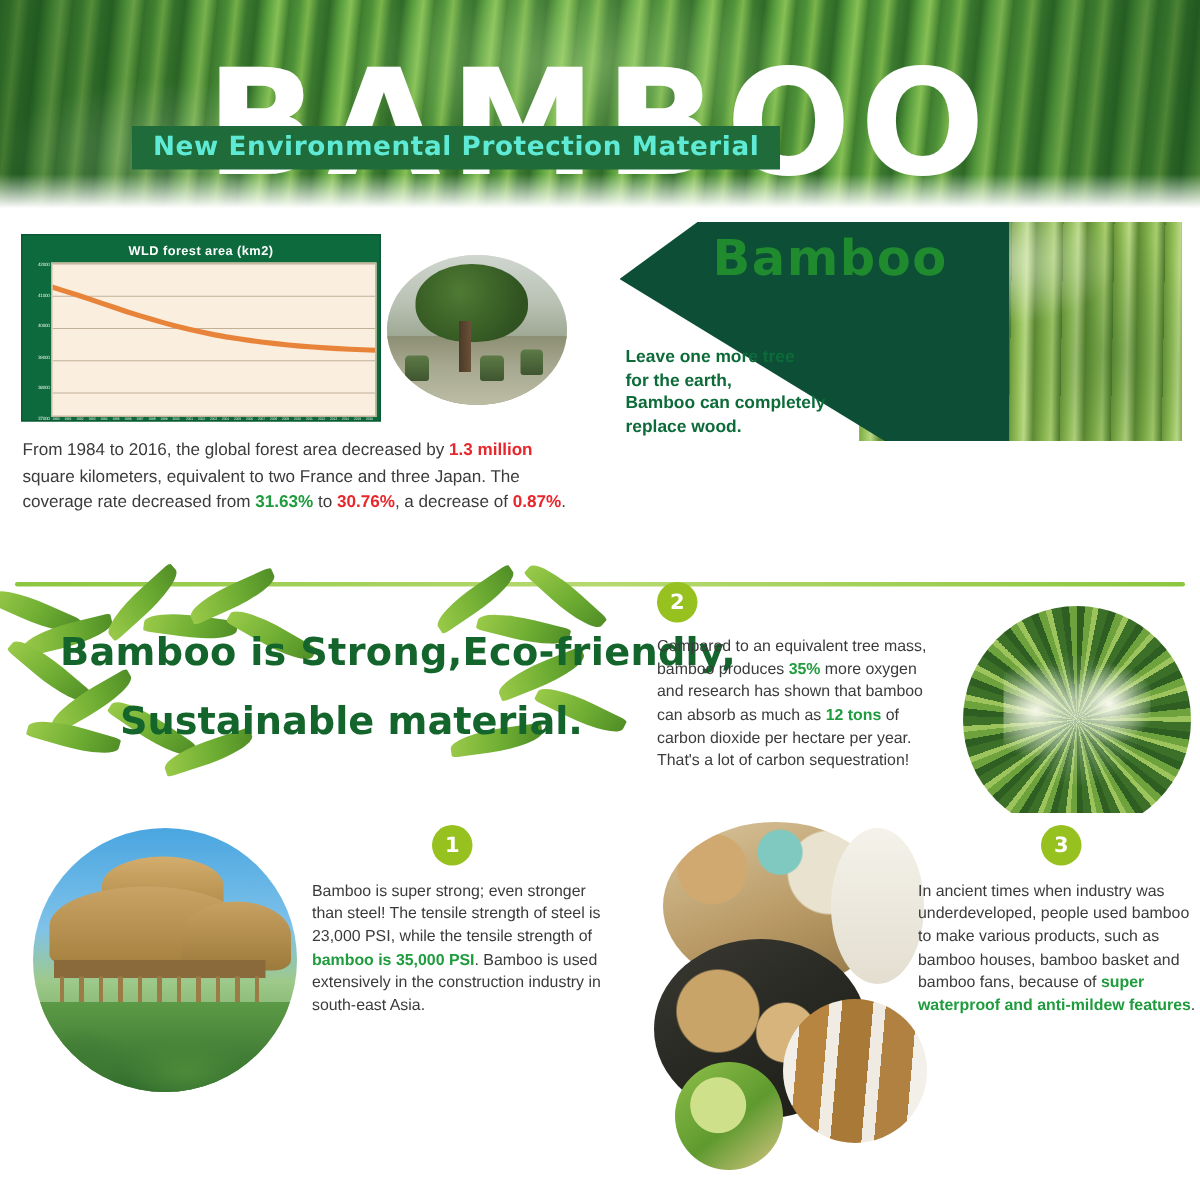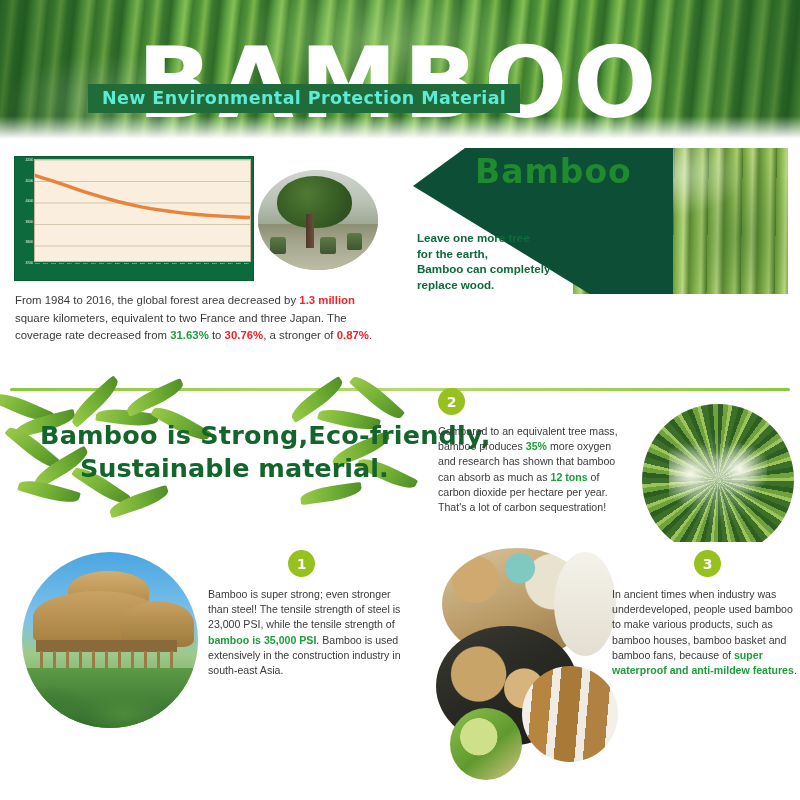--- a/index.html
+++ b/index.html
@@ -191,21 +191,21 @@
     background:linear-gradient(100deg,#9ccb4a 0%, #6fae33 55%, #4f8c26 100%);
   }
   .headline{
     position:absolute; left:0; right:0; top:38px;
     text-align:center;
     color:#14652c;
     font-weight:bold;
     font-family:"DejaVu Sans", sans-serif;
   }
   .headline .l1{ display:block; font-size:25.5px; letter-spacing:.2px; padding-left:10px; text-align:left; margin-left:30px;}
-  .headline .l2{ display:block; font-size:25.5px; margin-top:3px; text-align:left; margin-left:80px;}
+  .headline .l2{ display:block; font-size:25.5px; margin-top:16px; text-align:left; margin-left:80px;}
 
   
   .p2-wrap{ position:absolute; left:438px; top:6px; width:190px; }
   .badge{
     width:27px; height:27px; border-radius:50%;
     background:#96c11e;
     color:#ffffff; font-weight:bold; font-size:14px;
     display:flex; align-items:center; justify-content:center;
     font-family:"DejaVu Sans", sans-serif;
   }
@@ -320,20 +320,21 @@
 <div class="header">
   <div class="header-photo"></div>
   <div class="bamboo-title">BAMBOO</div>
   <div class="subtitle-banner">New Environmental Protection Material</div>
   <div class="header-fade"></div>
 </div>
 
 <div class="row1">
 
   <div class="chart-card">
+    <div class="chart-title">WLD forest area (km2)</div>
     <div class="chart-body">
       <div class="chart-yaxis">
           <span style="top: 0%;">42000</span>
           <span style="top: 20%;">41000</span>
           <span style="top: 40%;">40000</span>
           <span style="top: 60%;">39000</span>
           <span style="top: 80%;">38000</span>
           <span style="top: 100%;">37000</span>
         </div>
       <div class="chart-plot">
@@ -385,21 +386,21 @@
     <div class="sky"></div>
     <div class="ground"></div>
     <div class="canopy"></div>
     <div class="trunk"></div>
     <div class="stump s1"></div>
     <div class="stump s2"></div>
     <div class="stump s3"></div>
   </div>
 
   <div class="para1">
-    <span>From 1984 to 2016, the global forest area decreased by </span><span class="hl-red">1.3 million</span><span> square kilometers, equivalent to two France and three Japan. The coverage rate decreased from </span><span class="hl-green">31.63%</span><span> to </span><span class="hl-red">30.76%</span><span>, a stronger of </span><span class="hl-red">0.87%</span><span>.</span>
+    <span>From 1984 to 2016, the global forest area decreased by </span><span class="hl-red">1.3 million</span><span> square kilometers, equivalent to two France and three Japan. The coverage rate decreased from </span><span class="hl-green">31.63%</span><span> to </span><span class="hl-red">30.76%</span><span>, a decrease of </span><span class="hl-red">0.87%</span><span>.</span>
   </div>
 
   <div class="panel-right">
     <div class="panel-photo"></div>
     <div class="panel-green"></div>
     <div class="panel-bamboo-word">Bamboo</div>
     <div class="panel-tagline">
       <div>Leave one more tree</div>
       <div>for the earth,</div>
       <div>Bamboo can completely</div>

